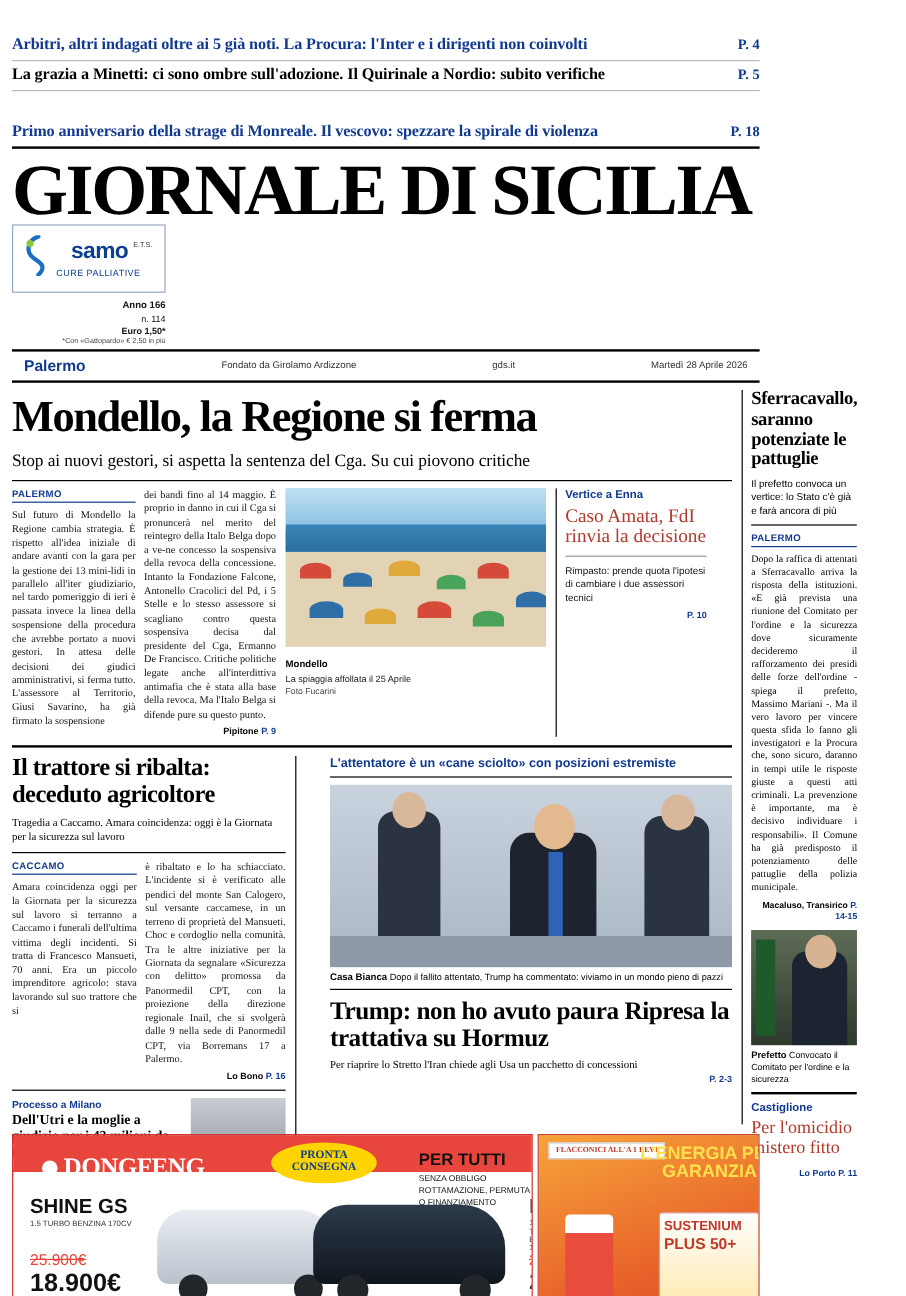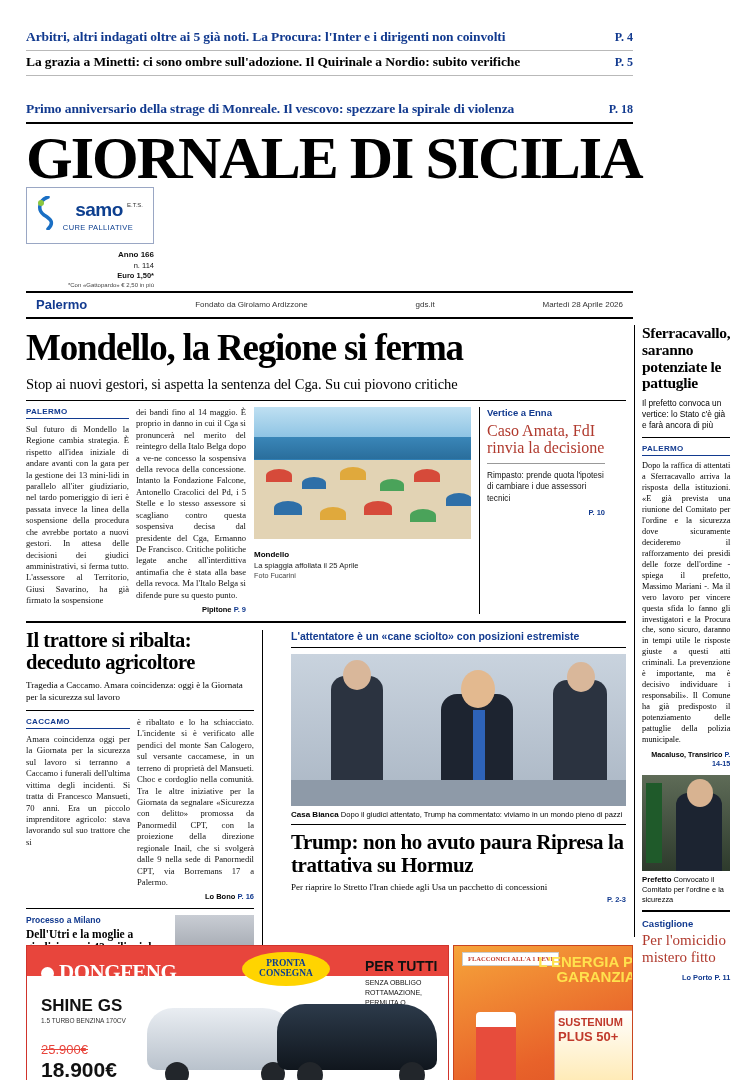--- a/index.html
+++ b/index.html
@@ -4,21 +4,21 @@
 <style>
   * { box-sizing: border-box; margin: 0; padding: 0; }
   body {
     width: 755px;
     height: 1080px;
     background: #ffffff;
     font-family: "Liberation Serif", serif;
     color: #000;
     overflow: hidden;
   }
-  .page { width: 643px; height: 1080px; position: relative; padding-left: 16px; }
+  .page { width: 643px; height: 1080px; position: relative; }
 
   
   .topstrip { padding: 4px 10px 0 10px; }
   .topline {
     display: flex; align-items: baseline; justify-content: space-between;
     border-bottom: 1px solid #b9b9b9;
     padding: 3px 0 5px 0;
   }
   .topline:last-child { border-bottom: 2px solid #000; }
   .topline .txt { font-weight: bold; font-size: 13.5px; letter-spacing: -0.1px; }
@@ -182,21 +182,21 @@
     background: linear-gradient(#e8453c 0 17%, #ffffff 17% 78%, #e8453c 78% 100%);
     border: 1px solid #d0342c;
   }
   .ad-energy {
     width: 218px; height: 180px; position: relative; overflow: hidden;
     background: linear-gradient(160deg,#f6a43a,#e8622a 60%,#d94b22);
     border: 1px solid #c9451f;
   }
   .ad-txt { position: absolute; font-family: "Liberation Sans", sans-serif; }
 
-  .df-logo { position:absolute; left: 14px; top: 14px; color:#fff; font-weight:bold; font-size: 21px; letter-spacing:-0.5px;}
+  .df-logo { position:absolute; left: 24px; top: 14px; color:#fff; font-weight:bold; font-size: 21px; letter-spacing:-0.5px;}
   .df-dot { display:inline-block; width:13px; height:13px; border-radius:50%; background:#fff; margin-right:5px; vertical-align:-1px;}
   .pronta { position:absolute; left: 215px; top: 6px; width: 88px; height: 34px; background:#ffd400; border-radius: 50%; color:#0a3d91; font-weight:bold; font-size:9.5px; text-align:center; line-height:1.05; display:flex; align-items:center; justify-content:center; flex-direction:column;}
   .pertutti { position:absolute; left: 338px; top: 12px; color:#111; font-weight:bold; font-size: 14px;}
   .pertutti-sub { position:absolute; left: 338px; top: 32px; color:#111; font-size: 7px; line-height:1.4;}
   .shine { position:absolute; left: 14px; top: 50px; color:#111; font-weight:bold; font-size: 17px;}
   .shine-sub { position:absolute; left: 14px; top: 70px; color:#333; font-size: 6.5px; line-height:1.4;}
   .price-old { position:absolute; left: 14px; top: 96px; color:#e8453c; font-weight:normal; font-size: 13px; text-decoration: line-through;}
   .price-new { position:absolute; left: 14px; top: 112px; color:#111; font-weight:bold; font-size: 21px;}
   .mage { position:absolute; left: 430px; top: 50px; color:#111; font-weight:bold; font-size: 17px;}
   .mage-sub { position:absolute; left: 430px; top: 70px; color:#333; font-size: 6.5px;}
@@ -359,21 +359,21 @@
             <div style="position:absolute;left:52px;top:6px;width:28px;height:30px;background:#d9b79a;border-radius:50%;"></div>
             <div style="position:absolute;left:150px;top:40px;width:72px;height:108px;background:#1d2430;border-radius:16px 16px 0 0;"></div>
             <div style="position:absolute;left:170px;top:16px;width:34px;height:38px;background:#e3b98f;border-radius:50%;"></div>
             <div style="position:absolute;left:182px;top:56px;width:12px;height:76px;background:#2e63b8;"></div>
             <div style="position:absolute;left:262px;top:26px;width:54px;height:120px;background:#2b3340;border-radius:14px 14px 0 0;"></div>
             <div style="position:absolute;left:276px;top:8px;width:28px;height:30px;background:#d9b79a;border-radius:50%;"></div>
             <div style="position:absolute;left:0;top:126px;width:100%;height:26px;background:#8e9aa8;"></div>
           </div>
           <div class="trump-cap">
             <b>Casa Bianca</b>
-            <span>Dopo il giudici attentato, Trump ha commentato: viviamo in un mondo pieno di pazzi</span>
+            <span>Dopo il fallito attentato, Trump ha commentato: viviamo in un mondo pieno di pazzi</span>
           </div>
           <div class="trump-h">Trump: non ho avuto paura Ripresa la trattativa su Hormuz</div>
           <div class="trump-sub">Per riaprire lo Stretto l'Iran chiede agli Usa un pacchetto di concessioni</div>
           <div class="trump-pg">P. 2-3</div>
         </div>
       </div>
     </div>
 
     <div class="right-col">
       <div class="rc-h">Sferracavallo, saranno potenziate le pattuglie</div>

